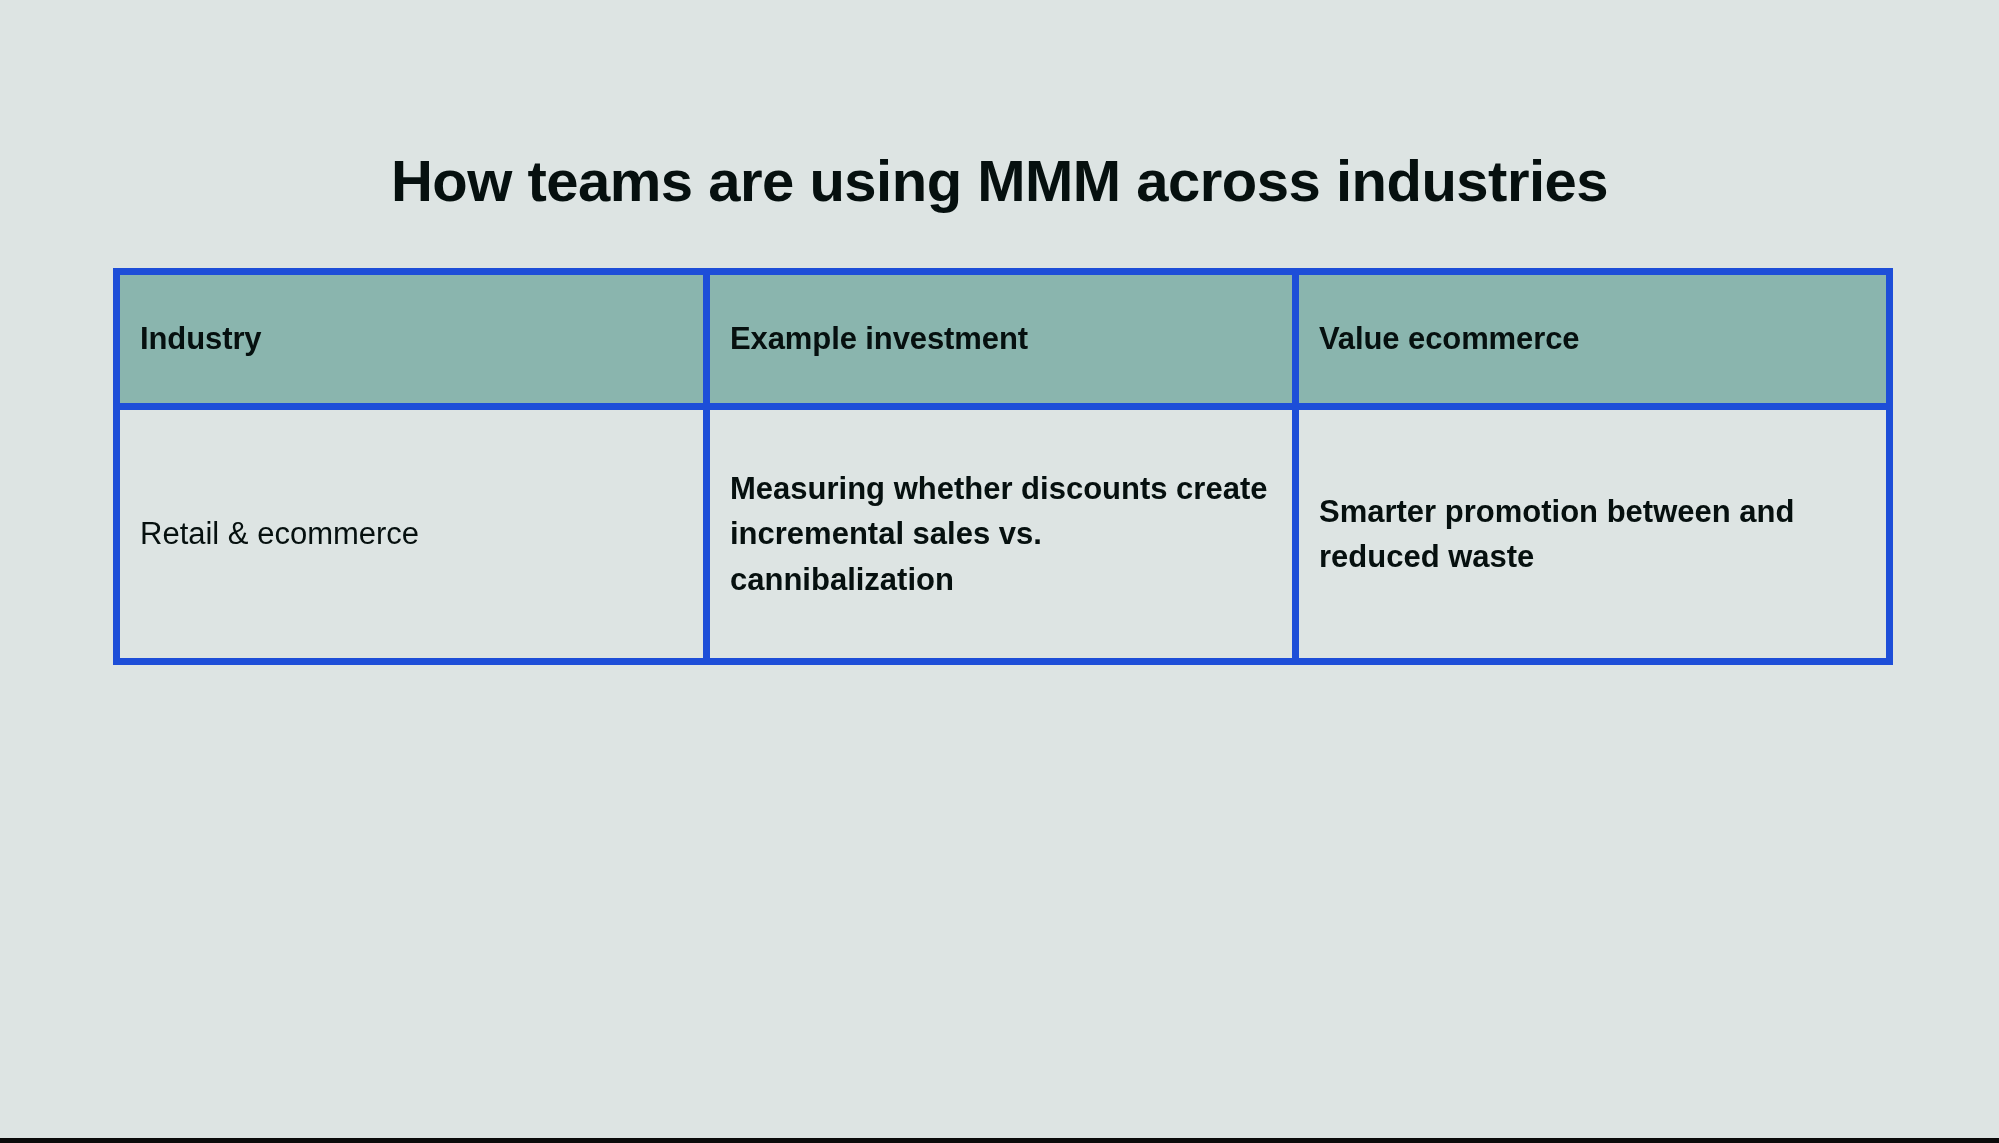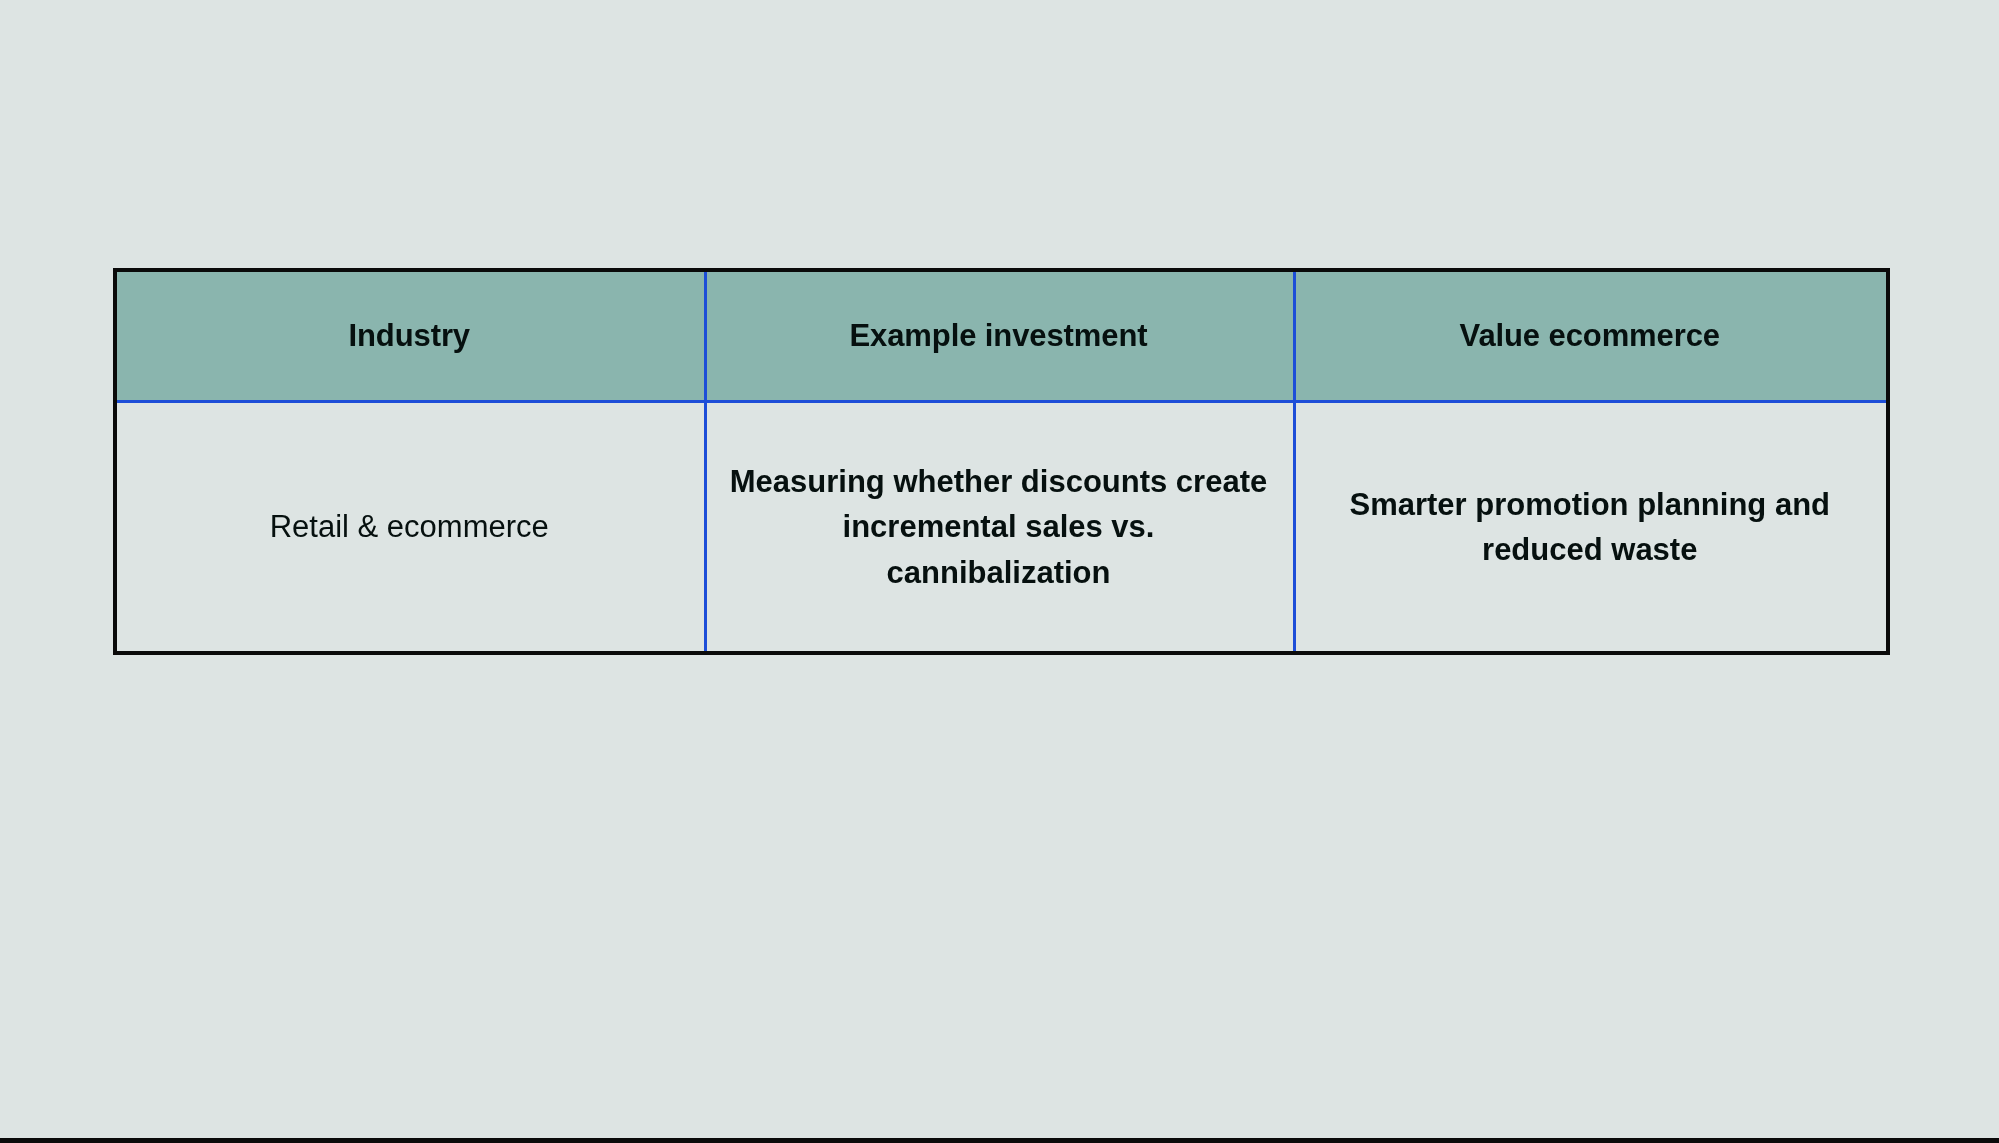--- a/index.html
+++ b/index.html
@@ -49,23 +49,23 @@
     border: 4px solid #0a0a0a;
     background: #dde4e3;
   }
 
   table.matrix col.c1 { width: 590px; }
   table.matrix col.c2 { width: 589px; }
   table.matrix col.c3 { width: 594px; }
 
   table.matrix th,
   table.matrix td {
-    border: 3px solid #1d4ed8;
+    border: 7px solid #1d4ed8;
     vertical-align: middle;
-    text-align: center;
+    text-align: left;
     padding: 26px 22px 26px 20px;
     color: #06100f;
   }
 
   table.matrix thead th {
     background: #8ab5ae;
     height: 92px;
     font-size: 31px;
     font-weight: 700;
     letter-spacing: -0.1px;
@@ -95,40 +95,41 @@
     bottom: 0;
     height: 5px;
     background: #0a0a0a;
   }
 </style>
 </head>
 <body>
 
 <div class="slide">
 
+  <h1 class="page-title">How teams are using MMM across industries</h1>
 
   <div class="table-wrap">
     <table class="matrix">
       <colgroup>
         <col class="c1">
         <col class="c2">
         <col class="c3">
       </colgroup>
       <thead>
         <tr>
           <th>Industry</th>
           <th>Example investment</th>
           <th>Value ecommerce</th>
         </tr>
       </thead>
       <tbody>
         <tr class="row-retail">
           <td class="industry-cell">Retail &amp; ecommerce</td>
           <td>Measuring whether discounts create incremental sales vs. cannibalization</td>
-          <td>Smarter promotion planning and reduced waste</td>
+          <td>Smarter promotion between and reduced waste</td>
         </tr>
       </tbody>
     </table>
   </div>
 
   <div class="bottom-strip"></div>
 
 </div>
 
 </body></html>

